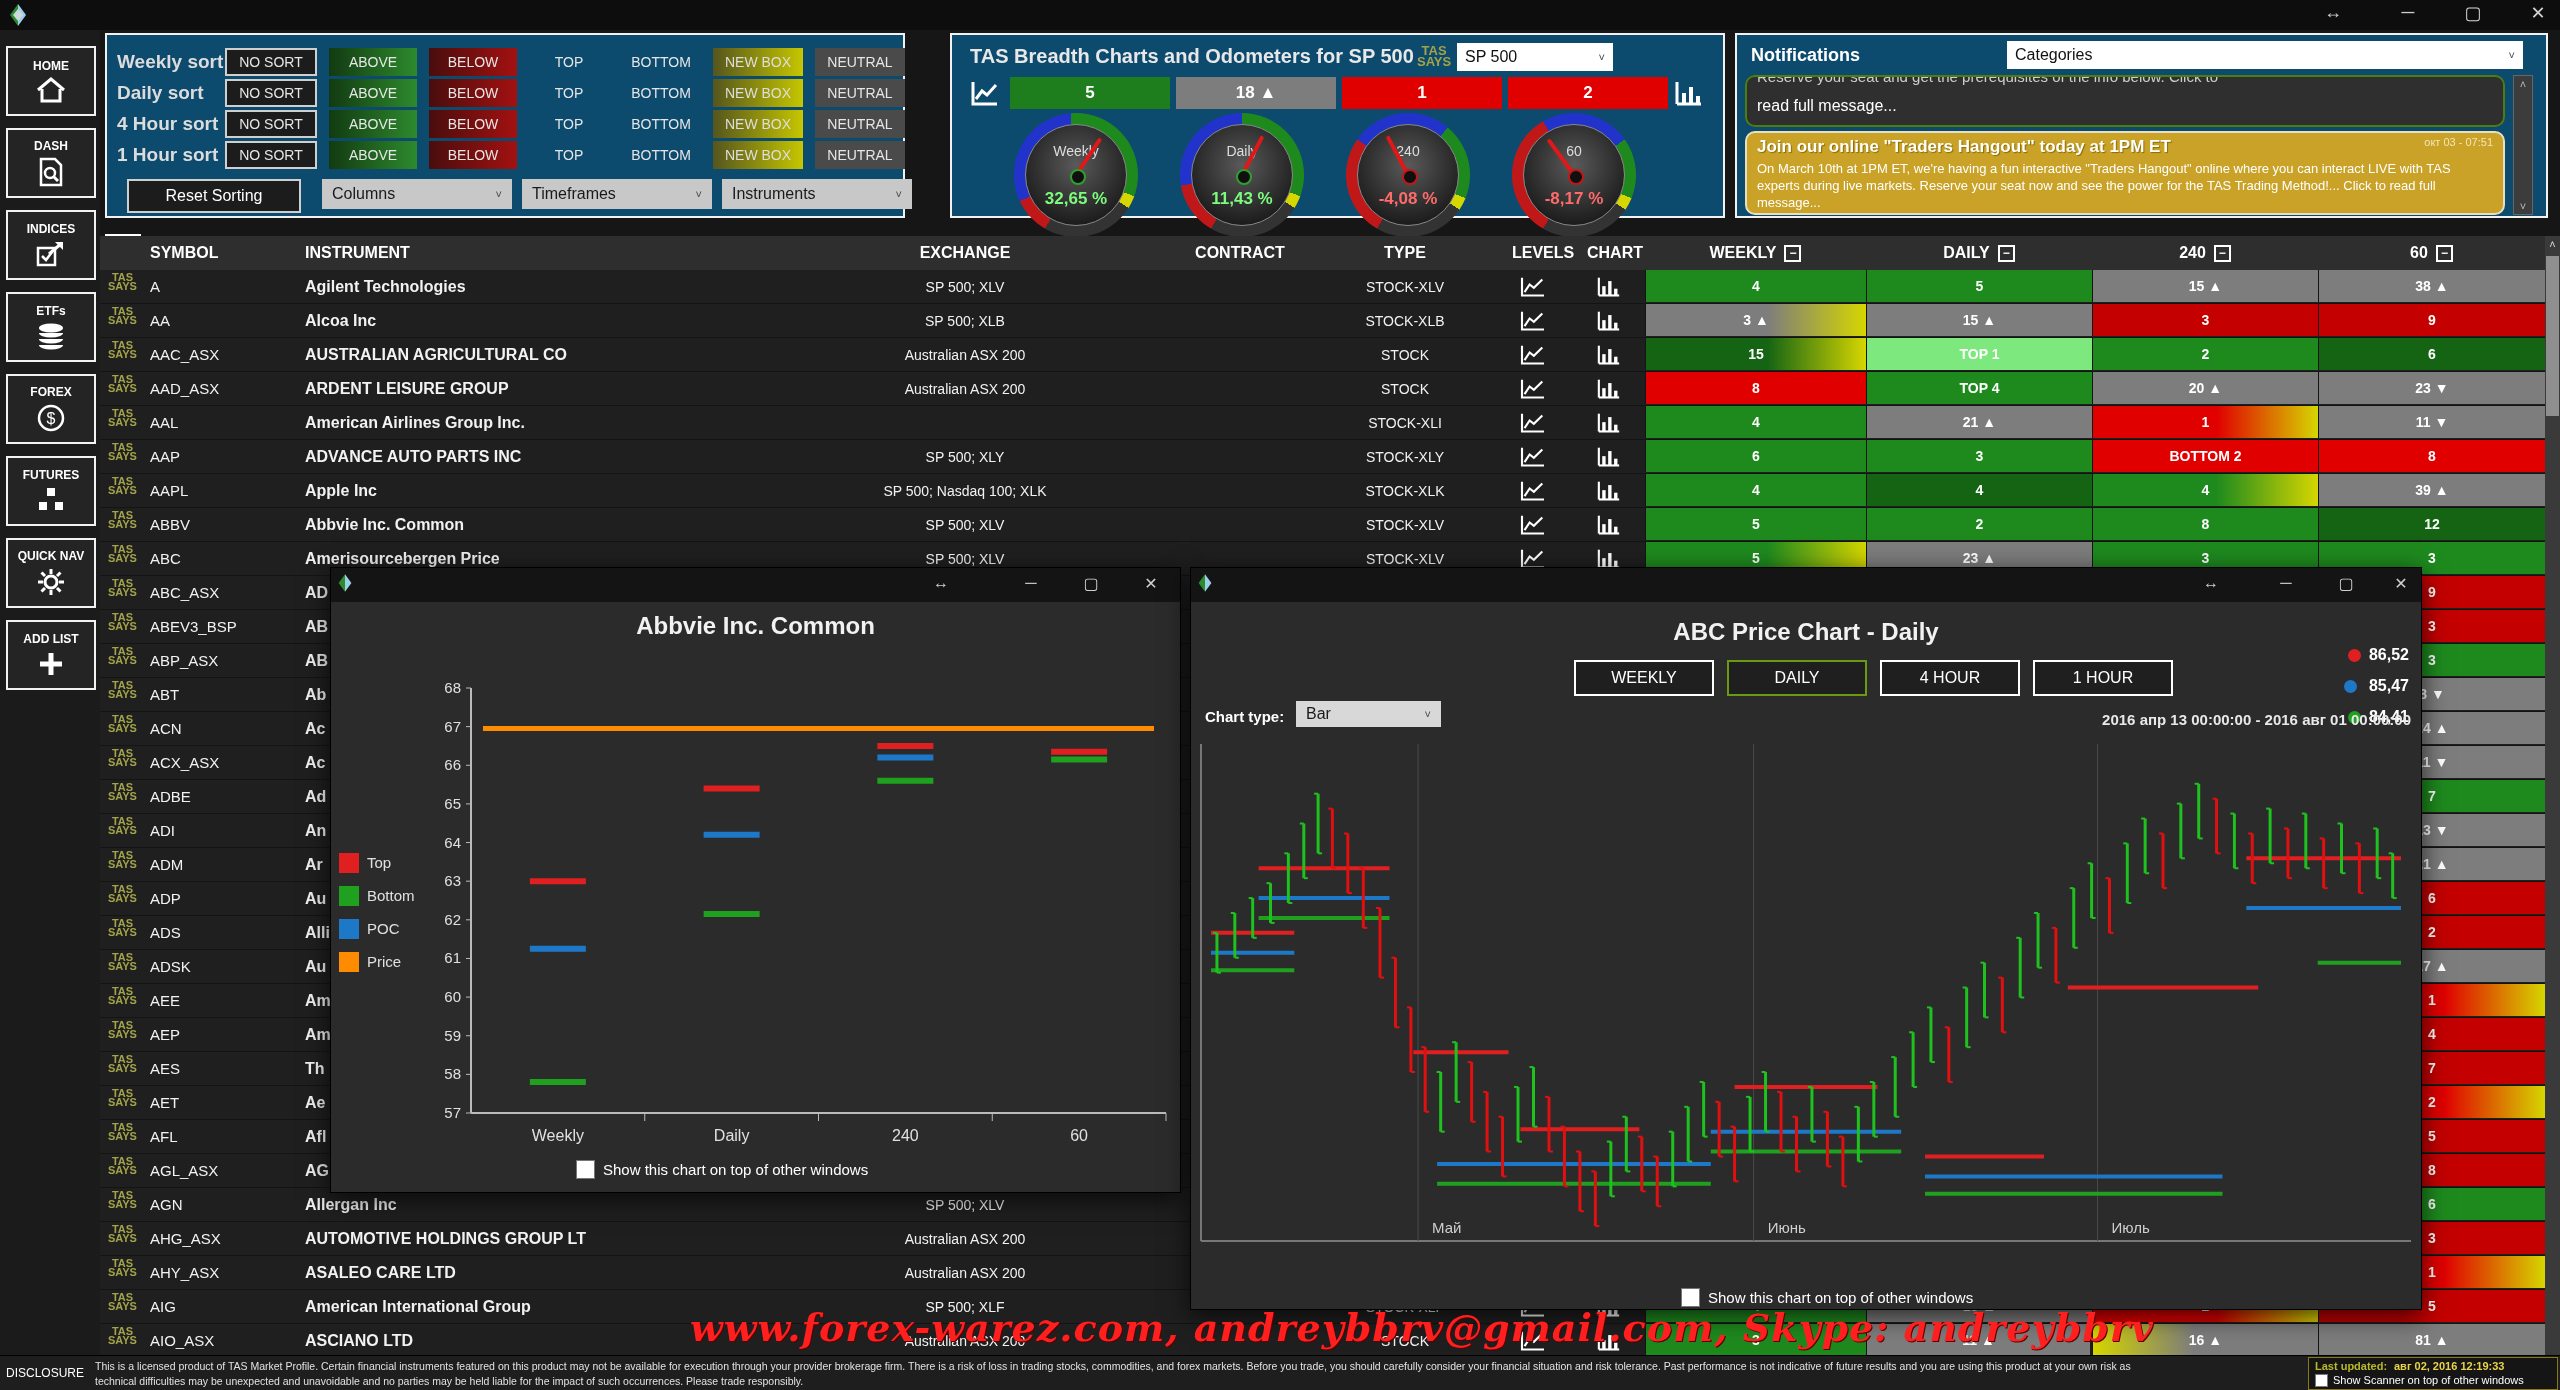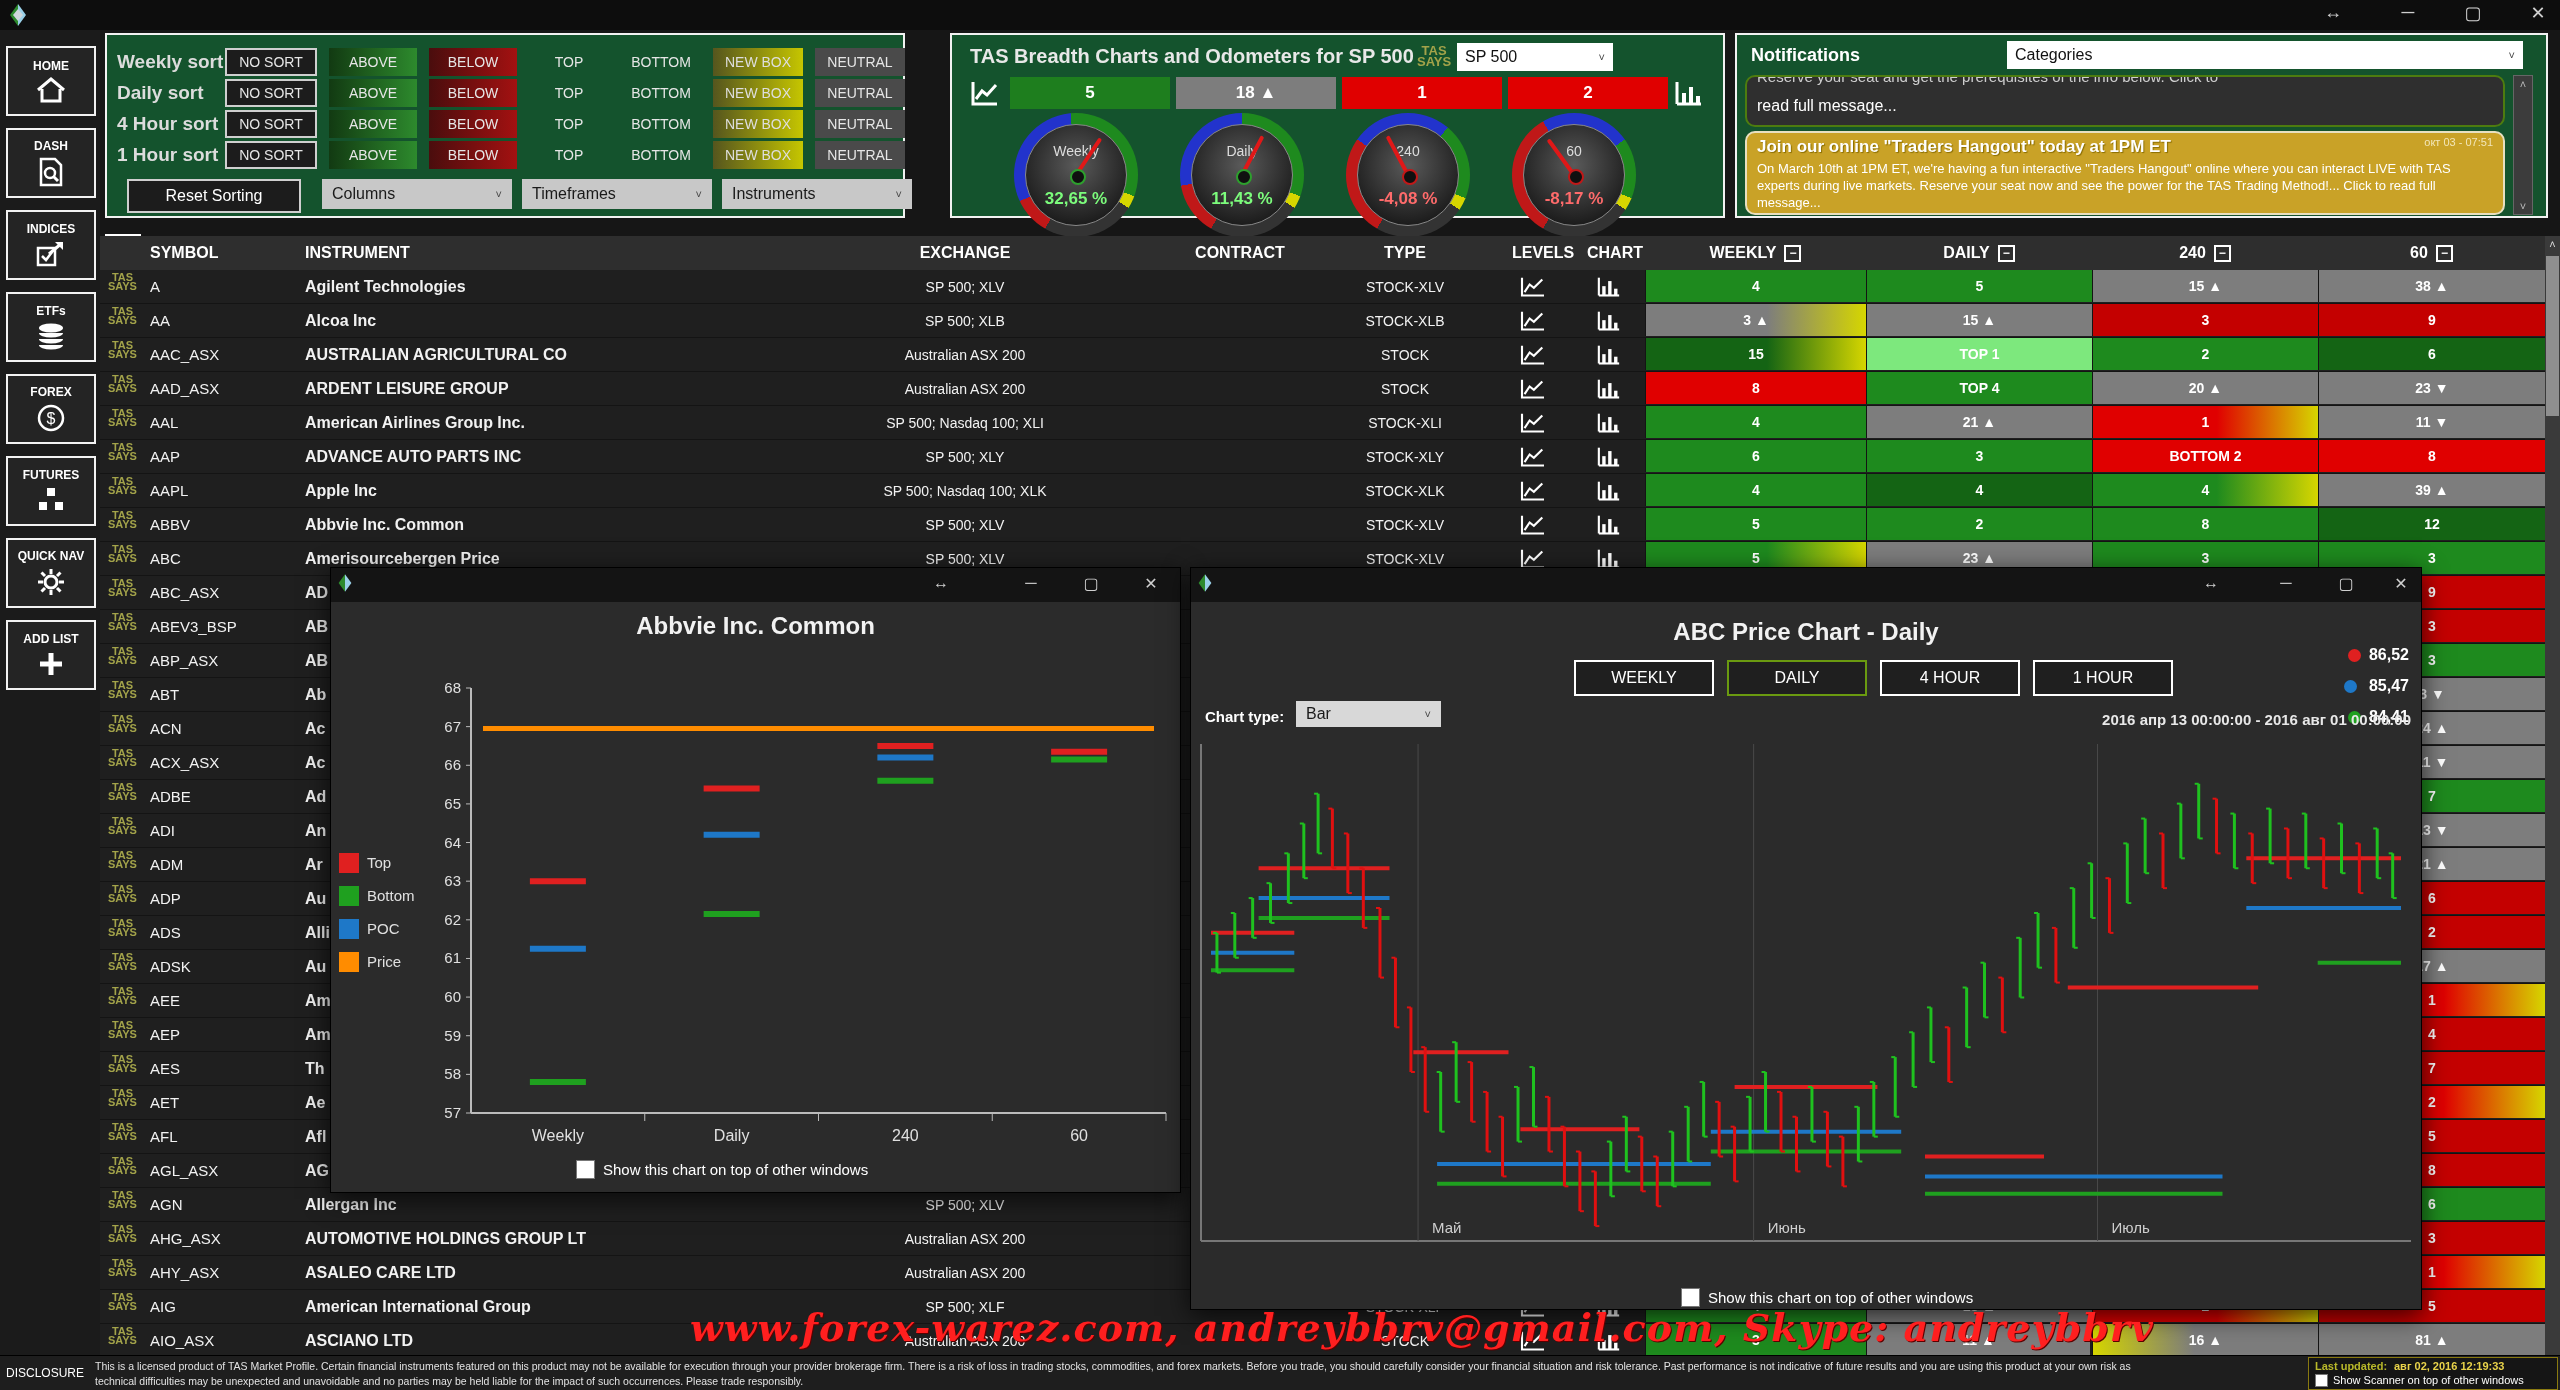--- a/index.html
+++ b/index.html
@@ -8,21 +8,21 @@
   
   .titlebar{position:absolute;left:0;top:0;width:2560px;height:30px;background:#0d0d0d;}
   .appicon{position:absolute;left:8px;top:4px;}
   .winctl{position:absolute;top:2px;color:#cfcfcf;font-size:18px;width:46px;text-align:center;cursor:default;}
   
   .sidebar{position:absolute;left:0;top:30px;width:100px;height:1325px;background:#1b1b1b;}
   .side-btn{position:absolute;left:6px;width:86px;height:66px;border:2px solid #f2f2f2;background:#242424;
             display:flex;flex-direction:column;align-items:center;justify-content:center;gap:4px;cursor:pointer;}
   .side-btn .lbl{font-size:12px;font-weight:bold;color:#fff;}
   
-  .panel{position:absolute;border:2px solid #f2f2f2;background:#14532d;box-sizing:border-box;}
+  .panel{position:absolute;border:2px solid #f2f2f2;background:#0c4a6e;box-sizing:border-box;}
   
   .sort-row{position:absolute;left:10px;height:30px;display:flex;align-items:center;}
   .sort-label{width:108px;font-size:19px;font-weight:bold;color:#dcdcdc;}
   .sbtn{height:28px;display:flex;align-items:center;justify-content:center;font-size:14px;
         color:#e6e6e6;margin-right:12px;cursor:pointer;box-sizing:border-box;}
   .sbtn.nosort{width:92px;border:2px solid #cfcfcf;background:#1c1c1c;}
   .sbtn.above{width:88px;background:linear-gradient(90deg,#123a12,#2d8a2d);}
   .sbtn.below{width:88px;background:linear-gradient(90deg,#4a0d0d,#a31111);}
   .sbtn.plain{width:80px;background:transparent;color:#e6e6e6;}
   .sbtn.newbox{width:90px;background:linear-gradient(90deg,#55551e,#c6c600);color:#dedede;}
@@ -457,21 +457,20 @@
         </span>
         <span class="vcell" style="left:1545px;width:221px;background:#e00000;color:#fff">8</span>
         <span class="vcell" style="left:1766px;width:226px;background:#1e8a1e;color:#fff">TOP 4</span>
         <span class="vcell" style="left:1992px;width:226px;background:#7d7d7d;color:#fff">20 ▲</span>
         <span class="vcell" style="left:2218px;width:227px;background:#7d7d7d;color:#fff">23 ▼</span>
       </div>
       <div class="trow" style="top:406px">
         <span class="badge tassays">TAS<br>SAYS</span>
         <span class="tcell" style="left:50px">AAL</span>
         <span class="tcell" style="left:205px;font-weight:bold;font-size:16px">American Airlines Group Inc.</span>
-        <span class="tcell" style="left:600px;width:530px;justify-content:center;font-size:14px">SP 500; Nasdaq 100; XLI</span>
         <span class="tcell" style="left:1210px;width:190px;justify-content:center;font-size:14px">STOCK-XLI</span>
         <span class="tcell" style="left:1420px">
           <svg width="26" height="22" viewBox="0 0 30 26">
             <polyline points="2,2 2,23 28,23" stroke="#fff" stroke-width="2.5" fill="none"></polyline>
             <polyline points="5,19 11,10 16,14 26,4" stroke="#fff" stroke-width="2.5" fill="none"></polyline>
           </svg>
         </span>
         <span class="tcell" style="left:1497px">
           <svg width="24" height="22" viewBox="0 0 28 26">
             <line x1="2" y1="2" x2="2" y2="23" stroke="#fff" stroke-width="2.5"></line>

